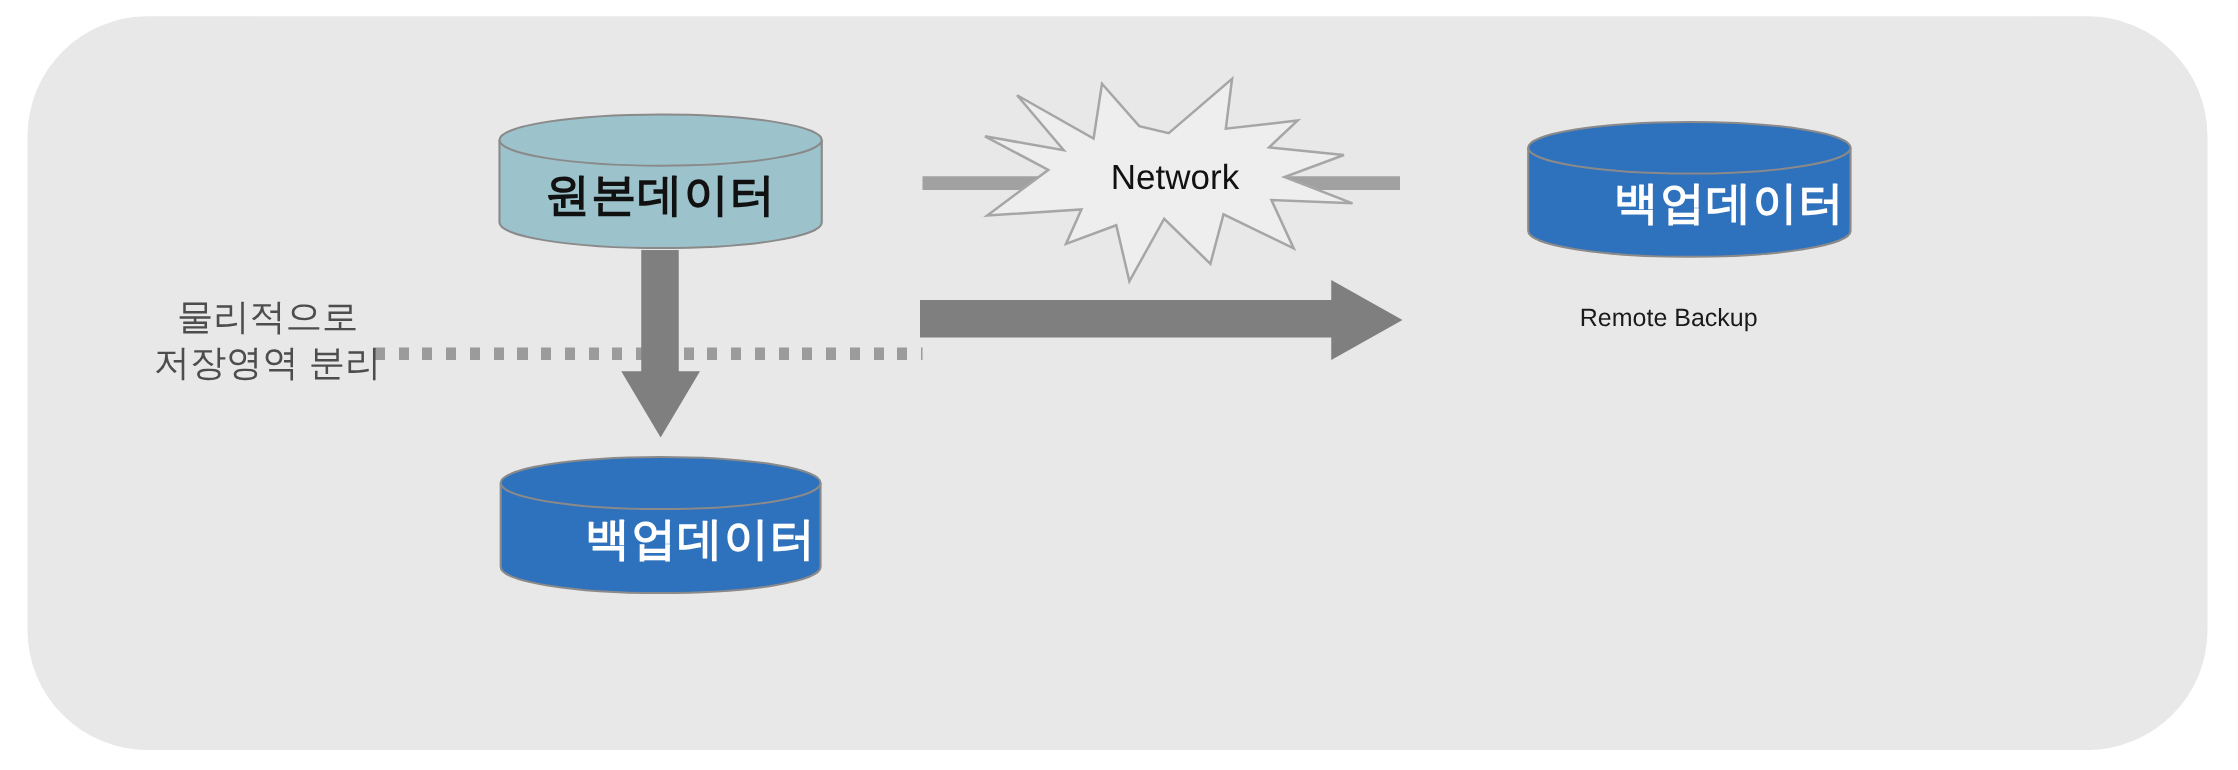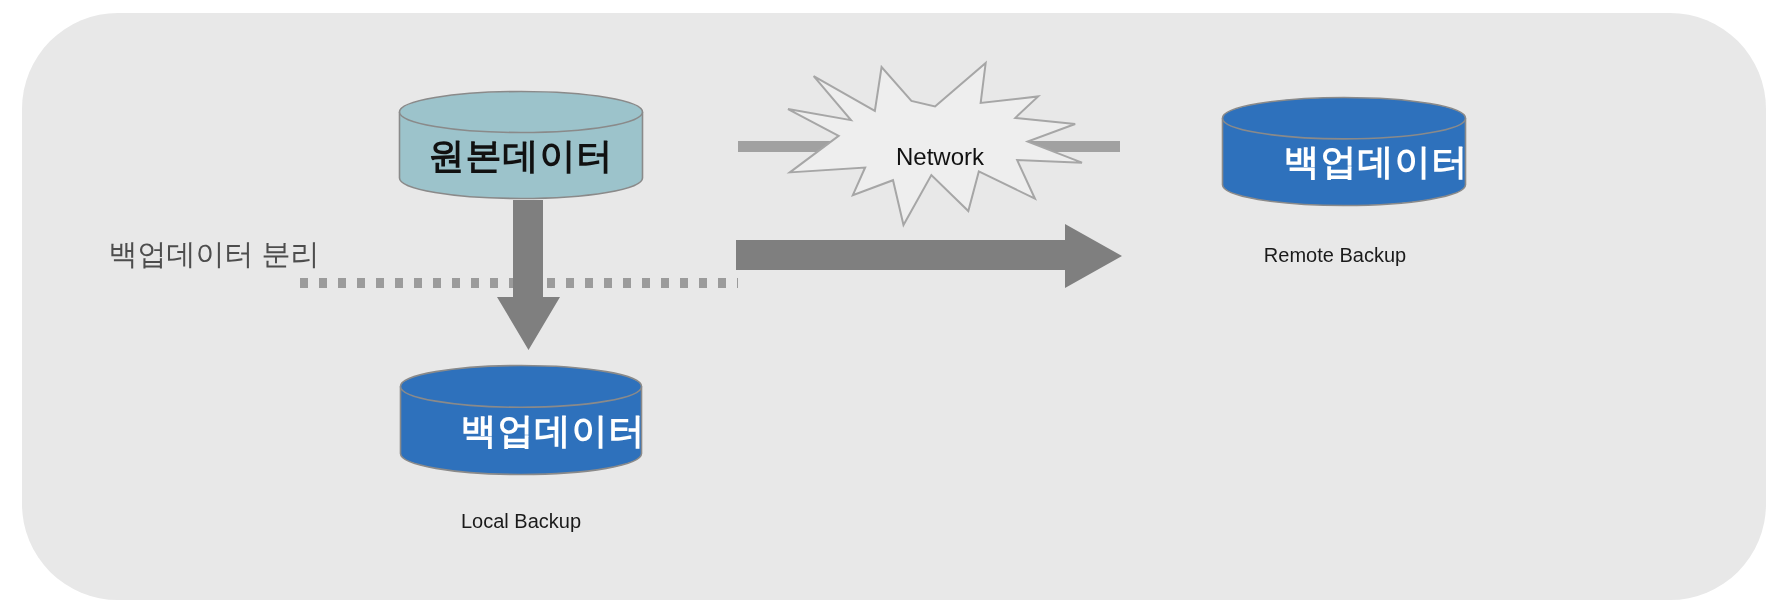--- a/index.html
+++ b/index.html
@@ -23,24 +23,24 @@
   }
   
   .arrows{position:absolute;left:0;top:0;width:1790px;height:616px;}
   .arrow-shape{fill:#7f7f7f;}
   .net-bar{fill:#a1a1a1;}
   
   .starburst{position:absolute;left:788px;top:63px;width:294px;height:162px;overflow:visible;}
   .starburst polygon{fill:#eeeeee;stroke:#a6a6a6;stroke-width:2;vector-effect:non-scaling-stroke;stroke-linejoin:miter;}
   .net-label{
     position:absolute;left:800px;top:125px;width:280px;text-align:center;
-    font-size:24px;line-height:34px;color:#111111;margin-top:15px;
+    font-size:28px;line-height:34px;color:#111111;
   }
   
-  .cyl{position:absolute;}
+  .cyl{position:absolute;padding-left:15px;}
   .cyl svg{position:absolute;left:0;top:0;width:100%;height:100%;}
   .cyl .body,.cyl .top{stroke:#8a8a8a;stroke-width:1.6;}
   .cyl.teal .body,.cyl.teal .top{fill:#9cc3cb;}
   .cyl.blue .body,.cyl.blue .top{fill:#2e71bc;}
   .cyl-label{
     position:absolute;left:0;top:0;width:100%;height:100%;
     display:flex;align-items:center;justify-content:center;
     padding-top:22px;box-sizing:border-box;
     font-size:36px;font-weight:bold;letter-spacing:1px;
   }
@@ -56,21 +56,22 @@
 </head>
 <body>
 
 <div class="canvas">
 
   <div class="panel"></div>
 
   <div class="dotted-line"></div>
 
   <div class="note">
-    <div>백업데이터 분리</div>
+    <div>물리적으로</div>
+    <div>저장영역 분리</div>
   </div>
 
   <svg class="arrows" viewBox="0 0 1790 616">
     <rect class="net-bar" x="738" y="141" width="382" height="11"></rect>
     <polygon class="arrow-shape" points="513,200 543,200 543,297 560,297 528.5,350 497,297 513,297"></polygon>
     <polygon class="arrow-shape" points="736,240 1065,240 1065,224 1122,256 1065,288 1065,270 736,270"></polygon>
   </svg>
 
   <svg class="starburst" viewBox="0 0 21600 21600" preserveAspectRatio="none">
     <polygon points="10800,5800 14522,0 14155,5325 18380,4457 16702,7315 21097,8137 17607,10475 21600,13290 16837,12942 18145,18095 14020,14457 13247,19737 10532,14935 8485,21600 7715,15627 4762,17617 5667,13937 135,14587 3722,9717 0,6142 4627,7617 1887,1762 6382,6382 6875,535 9067,5059"></polygon>
@@ -85,21 +86,20 @@
     <div class="cyl-label">원본데이터</div>
   </div>
 
   <div class="cyl blue" style="left:399px;top:364px;width:244px;height:112px;">
     <svg viewBox="0 0 246 110" preserveAspectRatio="none">
       <path class="body" d="M1.5,22 L1.5,88 A121.5,20.5 0 0 0 244.5,88 L244.5,22"></path>
       <ellipse class="top" cx="123" cy="22" rx="121.5" ry="20.5"></ellipse>
     </svg>
     <div class="cyl-label">백업데이터</div>
   </div>
-  <div class="caption local">Local Backup</div>
 
   <div class="cyl blue" style="left:1221px;top:96px;width:246px;height:111px;">
     <svg viewBox="0 0 246 110" preserveAspectRatio="none">
       <path class="body" d="M1.5,22 L1.5,88 A121.5,20.5 0 0 0 244.5,88 L244.5,22"></path>
       <ellipse class="top" cx="123" cy="22" rx="121.5" ry="20.5"></ellipse>
     </svg>
     <div class="cyl-label">백업데이터</div>
   </div>
   <div class="caption remote">Remote Backup</div>
 

